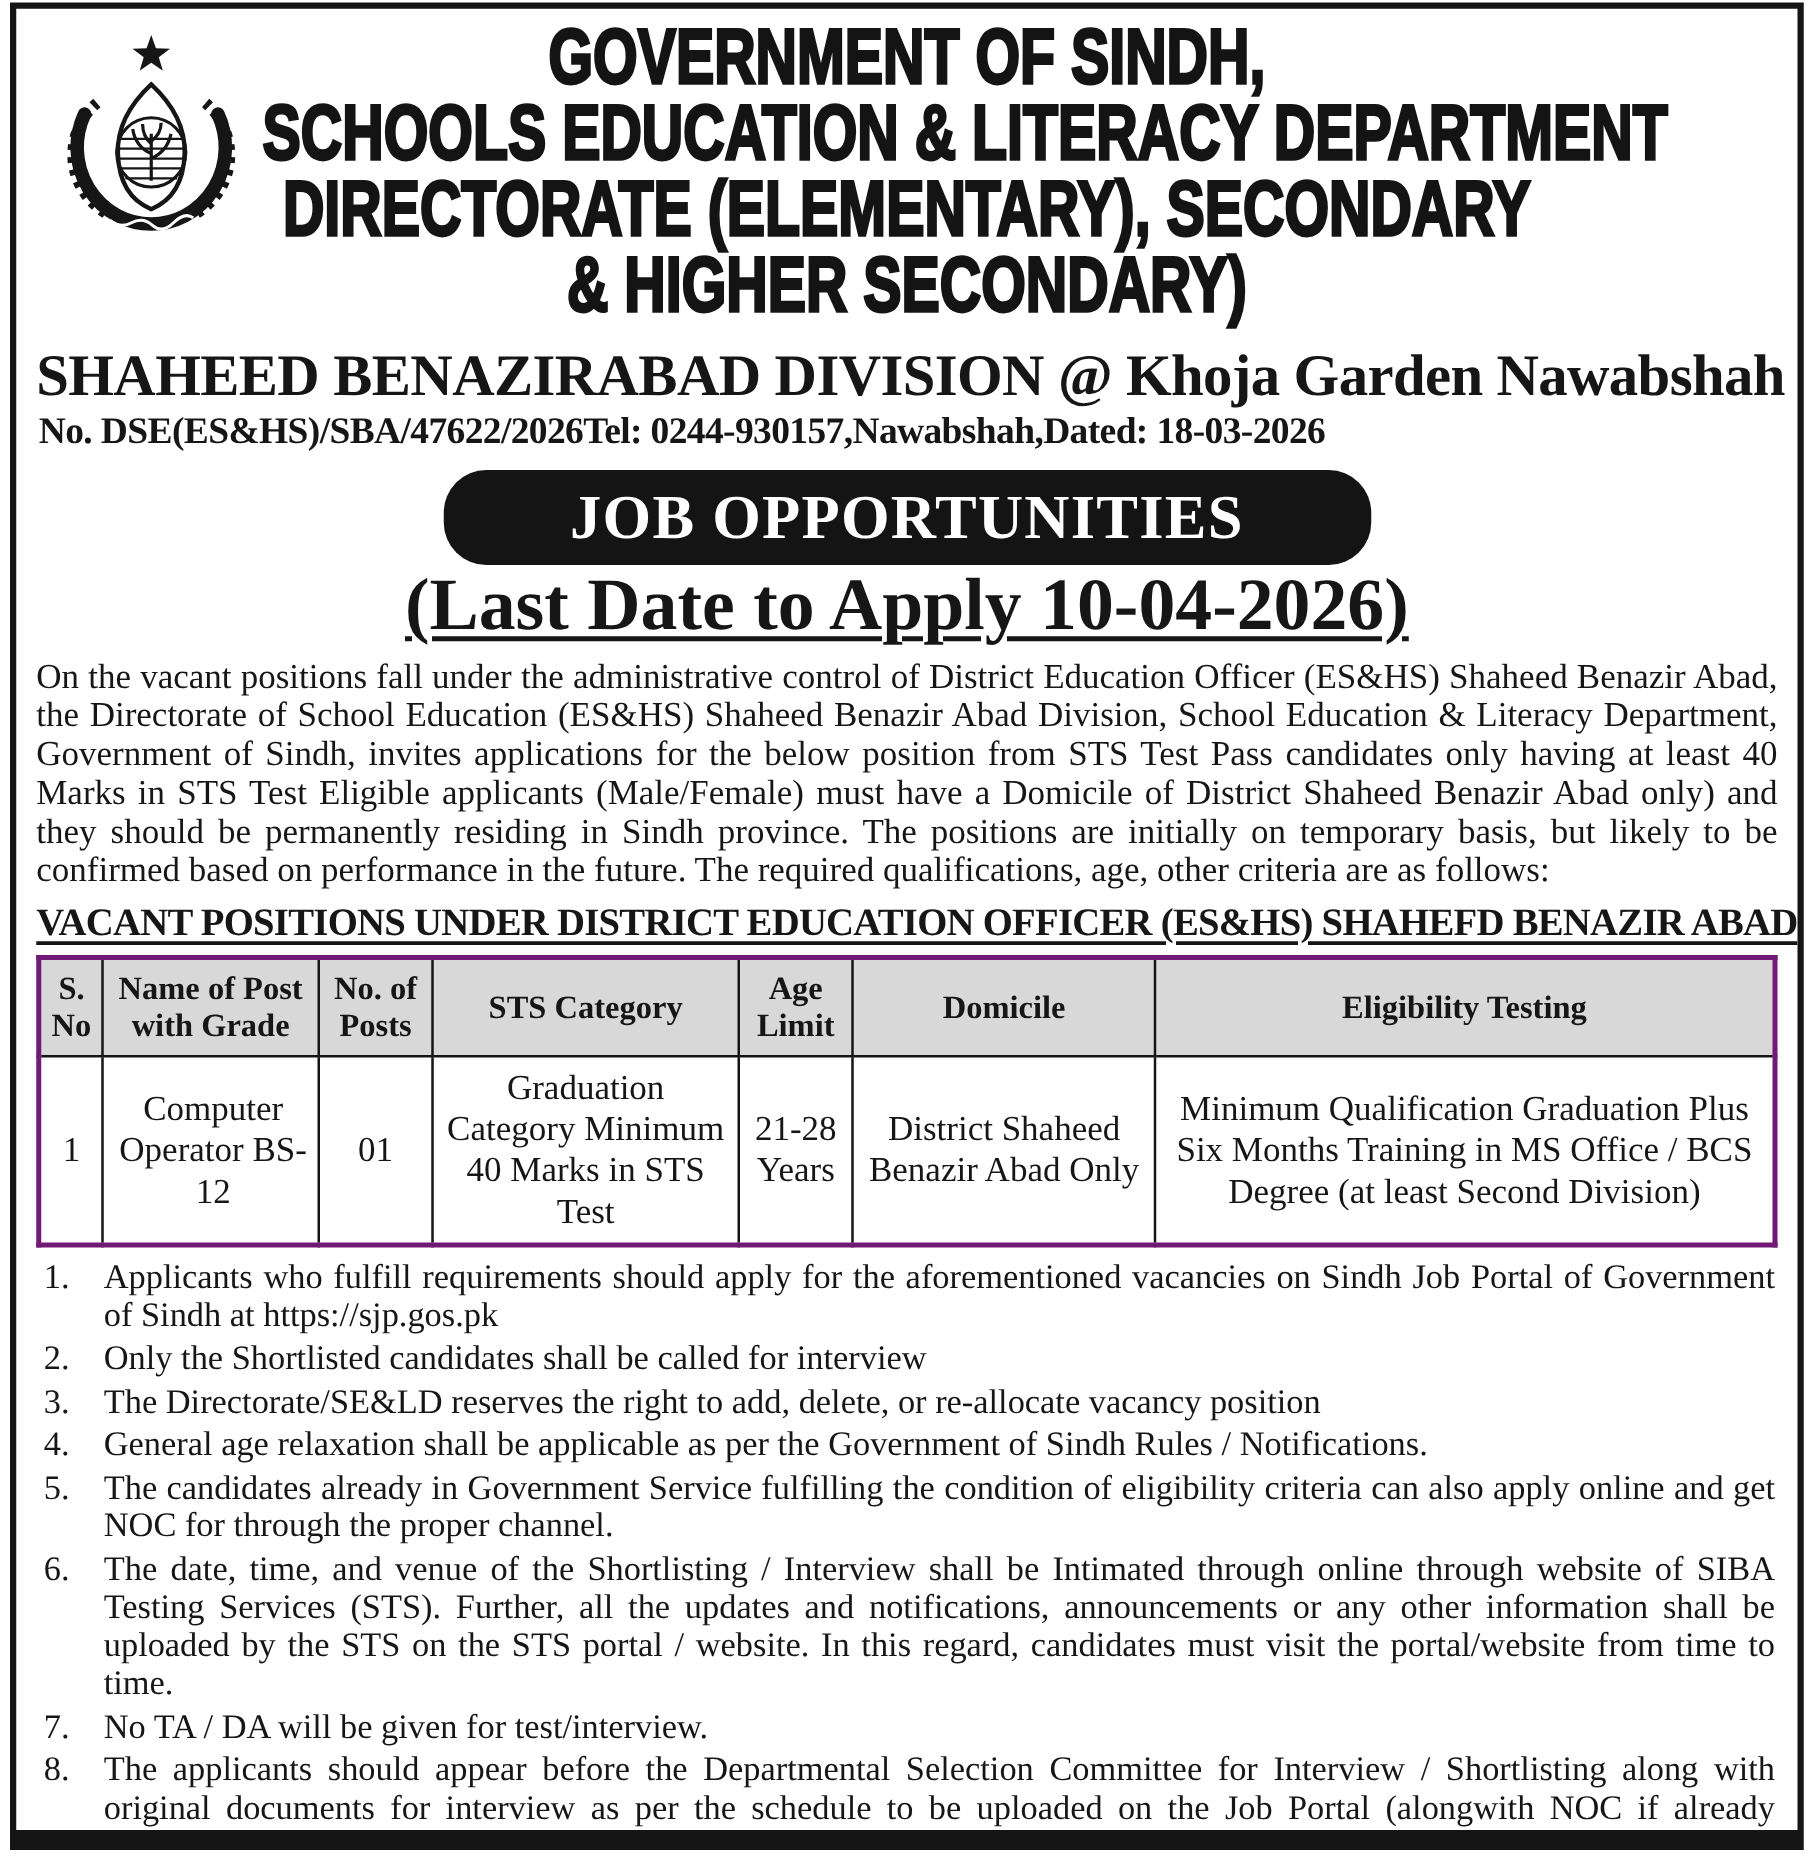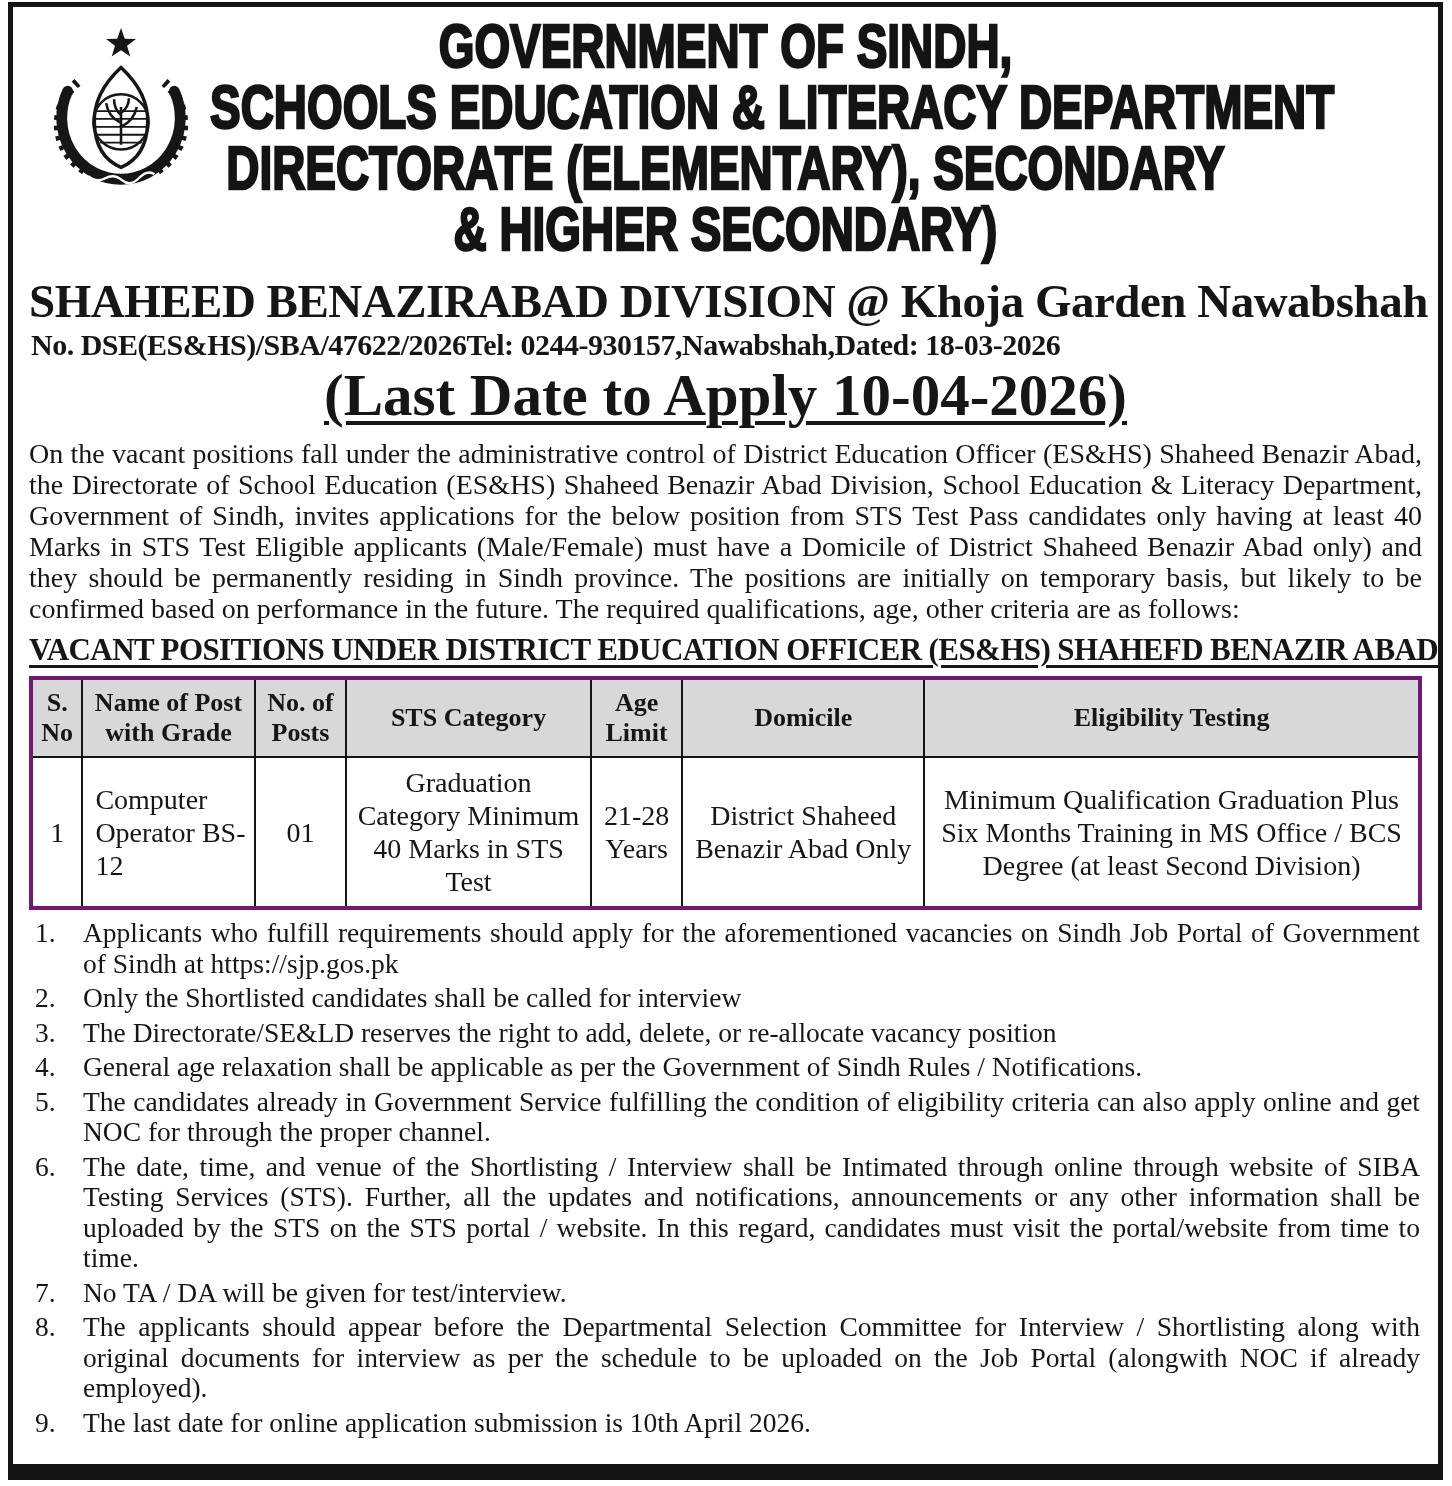--- a/index.html
+++ b/index.html
@@ -28,21 +28,21 @@
   .intro{font-size:28px;line-height:31px;text-align:justify;margin:16px 0 8px 0;}
   
   .section-title{font-size:31px;line-height:36px;font-weight:700;margin:4px 0 8px 0;
     text-decoration:underline;text-underline-offset:5px;text-decoration-thickness:3px;
     letter-spacing:-0.6px;white-space:nowrap;}
   table.vac{width:100%;border-collapse:collapse;border:4px solid #701a75;}
   table.vac th{background:#d8d8d8;font-weight:700;font-size:26px;line-height:30px;padding:8px 4px;
     border:2.5px solid #151515;text-align:center;}
   table.vac td{font-size:28px;line-height:33px;padding:8px 8px;border:2.5px solid #151515;
     text-align:center;background:#fff;}
-  table.vac td.left{text-align:left;padding-left:12px;}
+  table.vac td.left{text-align:center;padding-left:12px;}
   
   ol.notes{list-style:none;margin:8px 0 0 0;padding:0;}
   ol.notes li{display:flex;font-size:27.5px;line-height:30.5px;margin-bottom:4px;}
   ol.notes .num{flex:none;width:54px;padding-left:6px;box-sizing:border-box;}
   ol.notes .txt{flex:1;text-align:justify;padding-right:2px;}
 </style>
 </head>
 <body>
 
 <div class="frame">
@@ -79,20 +79,21 @@
     </h1>
     <div class="division">SHAHEED BENAZIRABAD DIVISION @ Khoja Garden Nawabshah</div>
     <div class="refrow">
       <span>No. DSE(ES&amp;HS)/SBA/47622/2026</span>
       <span>Tel: 0244-930157,</span>
       <span>Nawabshah,</span>
       <span>Dated: 18-03-2026</span>
     </div>
   </header>
 
+  <div class="job-banner">JOB OPPORTUNITIES</div>
   <div class="last-date">(Last Date to Apply 10-04-2026)</div>
 
   <p class="intro">On the vacant positions fall under the administrative control of District Education Officer (ES&amp;HS) Shaheed Benazir Abad, the Directorate of School Education (ES&amp;HS) Shaheed Benazir Abad Division, School Education &amp; Literacy Department, Government of Sindh, invites applications for the below position from STS Test Pass candidates only having at least 40 Marks in STS Test Eligible applicants (Male/Female) must have a Domicile of District Shaheed Benazir Abad only) and they should be permanently residing in Sindh province. The positions are initially on temporary basis, but likely to be confirmed based on performance in the future. The required qualifications, age, other criteria are as follows:</p>
 
   <h2 class="section-title">VACANT POSITIONS UNDER DISTRICT EDUCATION OFFICER (ES&amp;HS) SHAHEFD BENAZIR ABAD</h2>
 
   <table class="vac">
     <colgroup>
       <col style="width:3.7%">
         <col style="width:12.4%">

